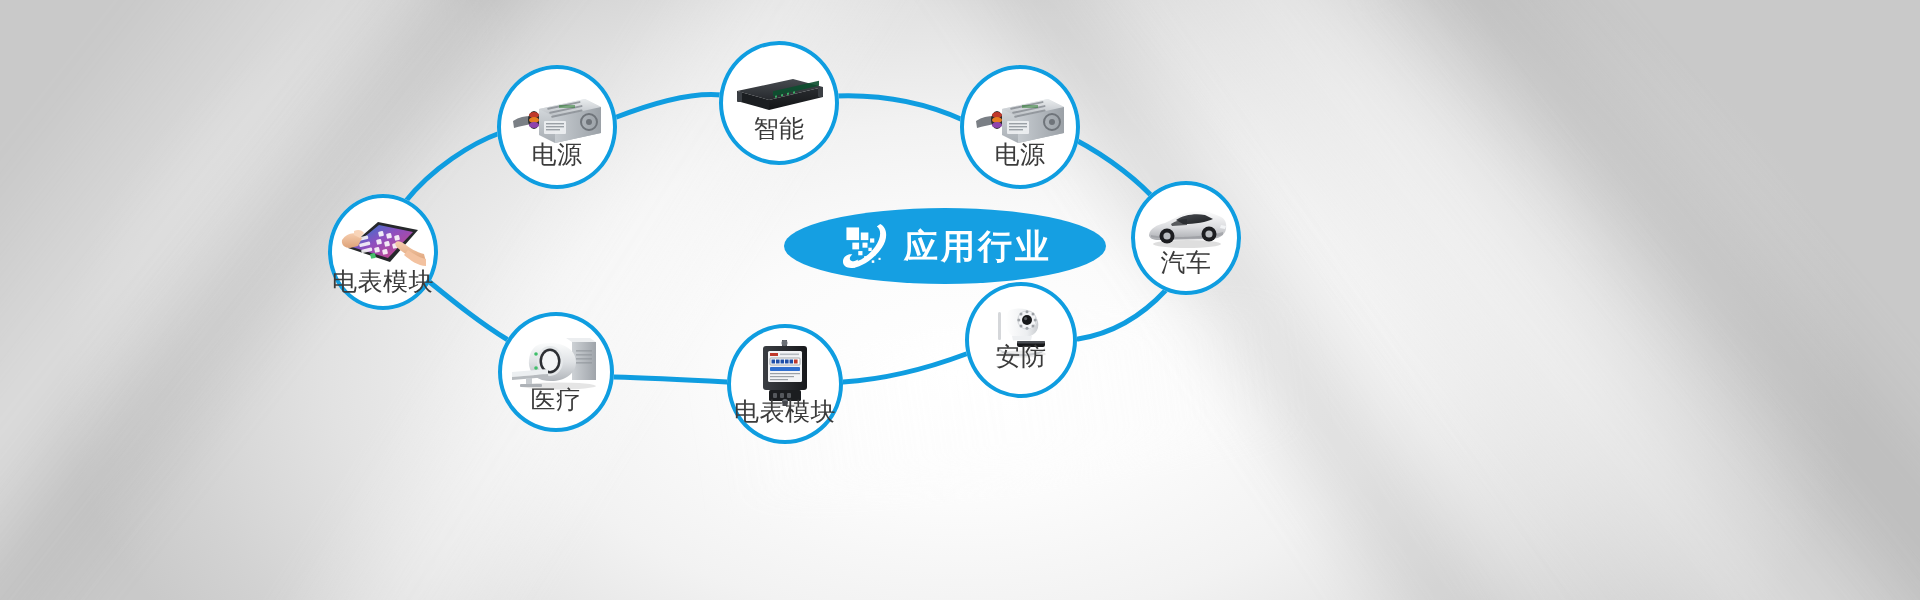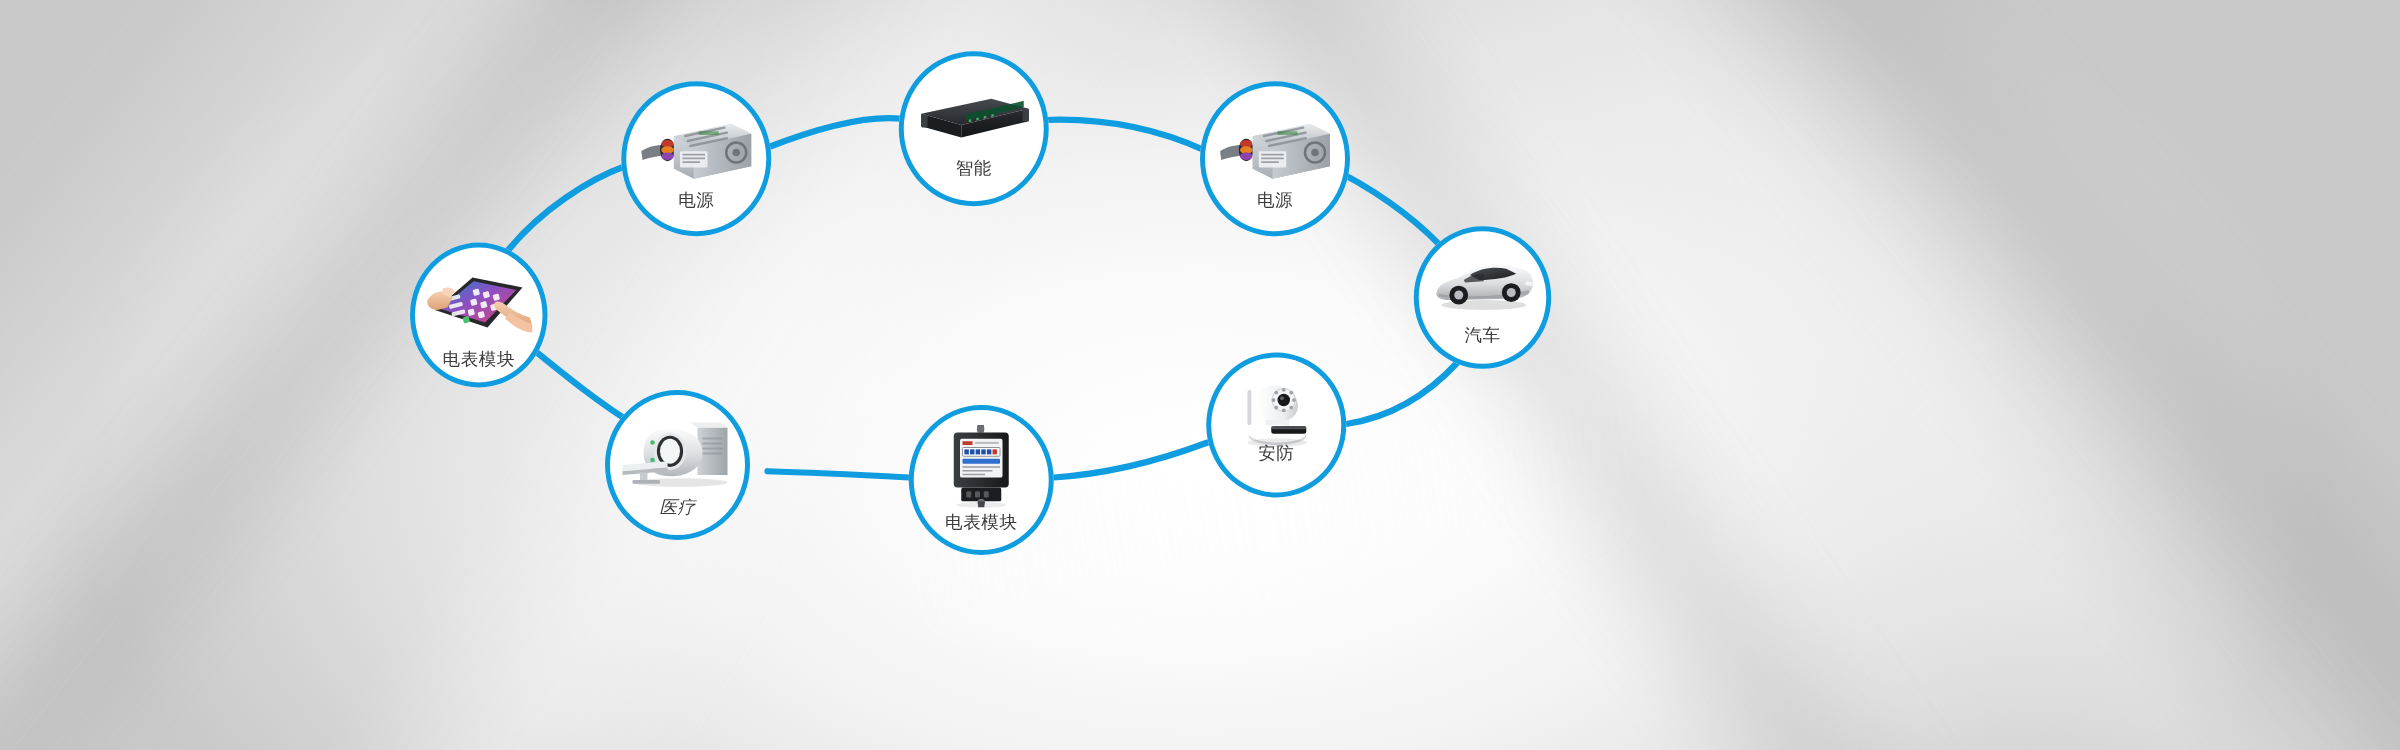--- a/index.html
+++ b/index.html
@@ -61,21 +61,21 @@
   }
   .node-art {
     position: absolute;
     left: 50%;
     transform: translateX(-50%);
   }
   .node-label {
     position: relative;
     z-index: 3;
     color: #3b3b3b;
-    font-size: 14px;
+    font-size: 25px;
     line-height: 1;
     letter-spacing: 0.5px;
     white-space: nowrap;
   }
 
   
   #center-badge {
     position: absolute;
     left: 784px;
     top: 208px;
@@ -358,21 +358,21 @@
         <rect x="23" y="53" width="4" height="5" rx="1"></rect>
         <rect x="30" y="53" width="4" height="5" rx="1"></rect>
       </g>
       <circle cx="28" cy="62" r="3" fill="#6a6e74"></circle>
       <rect x="25.5" y="61" width="5" height="5" fill="#4a4d52"></rect>
       <ellipse cx="28" cy="64" rx="20" ry="2.4" fill="#000" opacity="0.08"></ellipse>
     </svg>
     <span class="node-label" style="margin-bottom:20px;">电表模块</span>
   </div>
 
-  <div class="node" style="left:484px;top:312px;width:116px;height:120px;font-style:italic;">
+  <div class="node" style="left:498px;top:312px;width:116px;height:120px;">
     <div class="node-ring"></div>
     <svg class="node-art" style="top:24px;" width="92" height="54" viewBox="0 0 92 54">
       <defs>
         <linearGradient id="mriG" x1="0" y1="0" x2="0" y2="1">
           <stop offset="0" stop-color="#fbfcfc"></stop>
             <stop offset="0.5" stop-color="#dfe2e5"></stop>
           <stop offset="1" stop-color="#b2b6bb"></stop>
         </linearGradient>
         <linearGradient id="mriSide" x1="0" y1="0" x2="1" y2="0">
           <stop offset="0" stop-color="#cdd1d5"></stop>
@@ -447,14 +447,35 @@
 
       <path d="M2,24 C6,18 12,16 17,18 L22,22 L18,30 L10,32 C5,32 1,29 2,24 Z" fill="url(#skin)"></path>
       <path d="M14,15 C18,13 22,14 24,17 L20,22 L14,19 Z" fill="#f8d4b8"></path>
 
       <path d="M86,46 C78,46 68,40 60,34 C56,31 54,28 56,26 C58,24 62,26 66,29 C70,32 76,36 84,38 Z" fill="url(#skin)"></path>
       <path d="M68,34 C74,38 80,42 86,43 L86,50 C78,50 70,44 64,39 Z" fill="#f3c2a0"></path>
     </svg>
     <span class="node-label" style="margin-bottom:16px;">电表模块</span>
   </div>
 
+  <div id="center-badge">
+    <svg class="badge-logo" viewBox="0 0 64 64">
+
+      <path d="M50,6 C58,10 60,22 52,34 C44,46 30,56 18,58 C10,59 5,55 6,49 C7,44 12,41 17,42 C13,45 13,49 17,50 C24,52 36,44 44,33 C51,23 52,13 46,9 Z" fill="#ffffff"></path>
+
+      <path d="M14,52 L24,48 L20,58 Z" fill="#ffffff"></path>
+
+      <rect x="10" y="10" width="15" height="15" fill="#ffffff"></rect>
+      <rect x="27" y="16" width="9" height="9" fill="#ffffff"></rect>
+      <rect x="17" y="28" width="8" height="8" fill="#ffffff"></rect>
+      <rect x="29" y="28" width="6" height="6" fill="#ffffff"></rect>
+      <rect x="38" y="23" width="5" height="5" fill="#ffffff"></rect>
+      <rect x="24" y="38" width="5" height="5" fill="#ffffff"></rect>
+      <rect x="36" y="34" width="4" height="4" fill="#ffffff"></rect>
+      <rect x="31" y="44" width="3.5" height="3.5" fill="#ffffff"></rect>
+      <rect x="42" y="40" width="3" height="3" fill="#ffffff"></rect>
+      <rect x="40" y="49" width="3" height="3" fill="#ffffff"></rect>
+      <rect x="48" y="46" width="2.5" height="2.5" fill="#ffffff"></rect>
+    </svg>
+    <span class="badge-text">应用行业</span>
+  </div>
 
 </div>
 
 </body></html>

